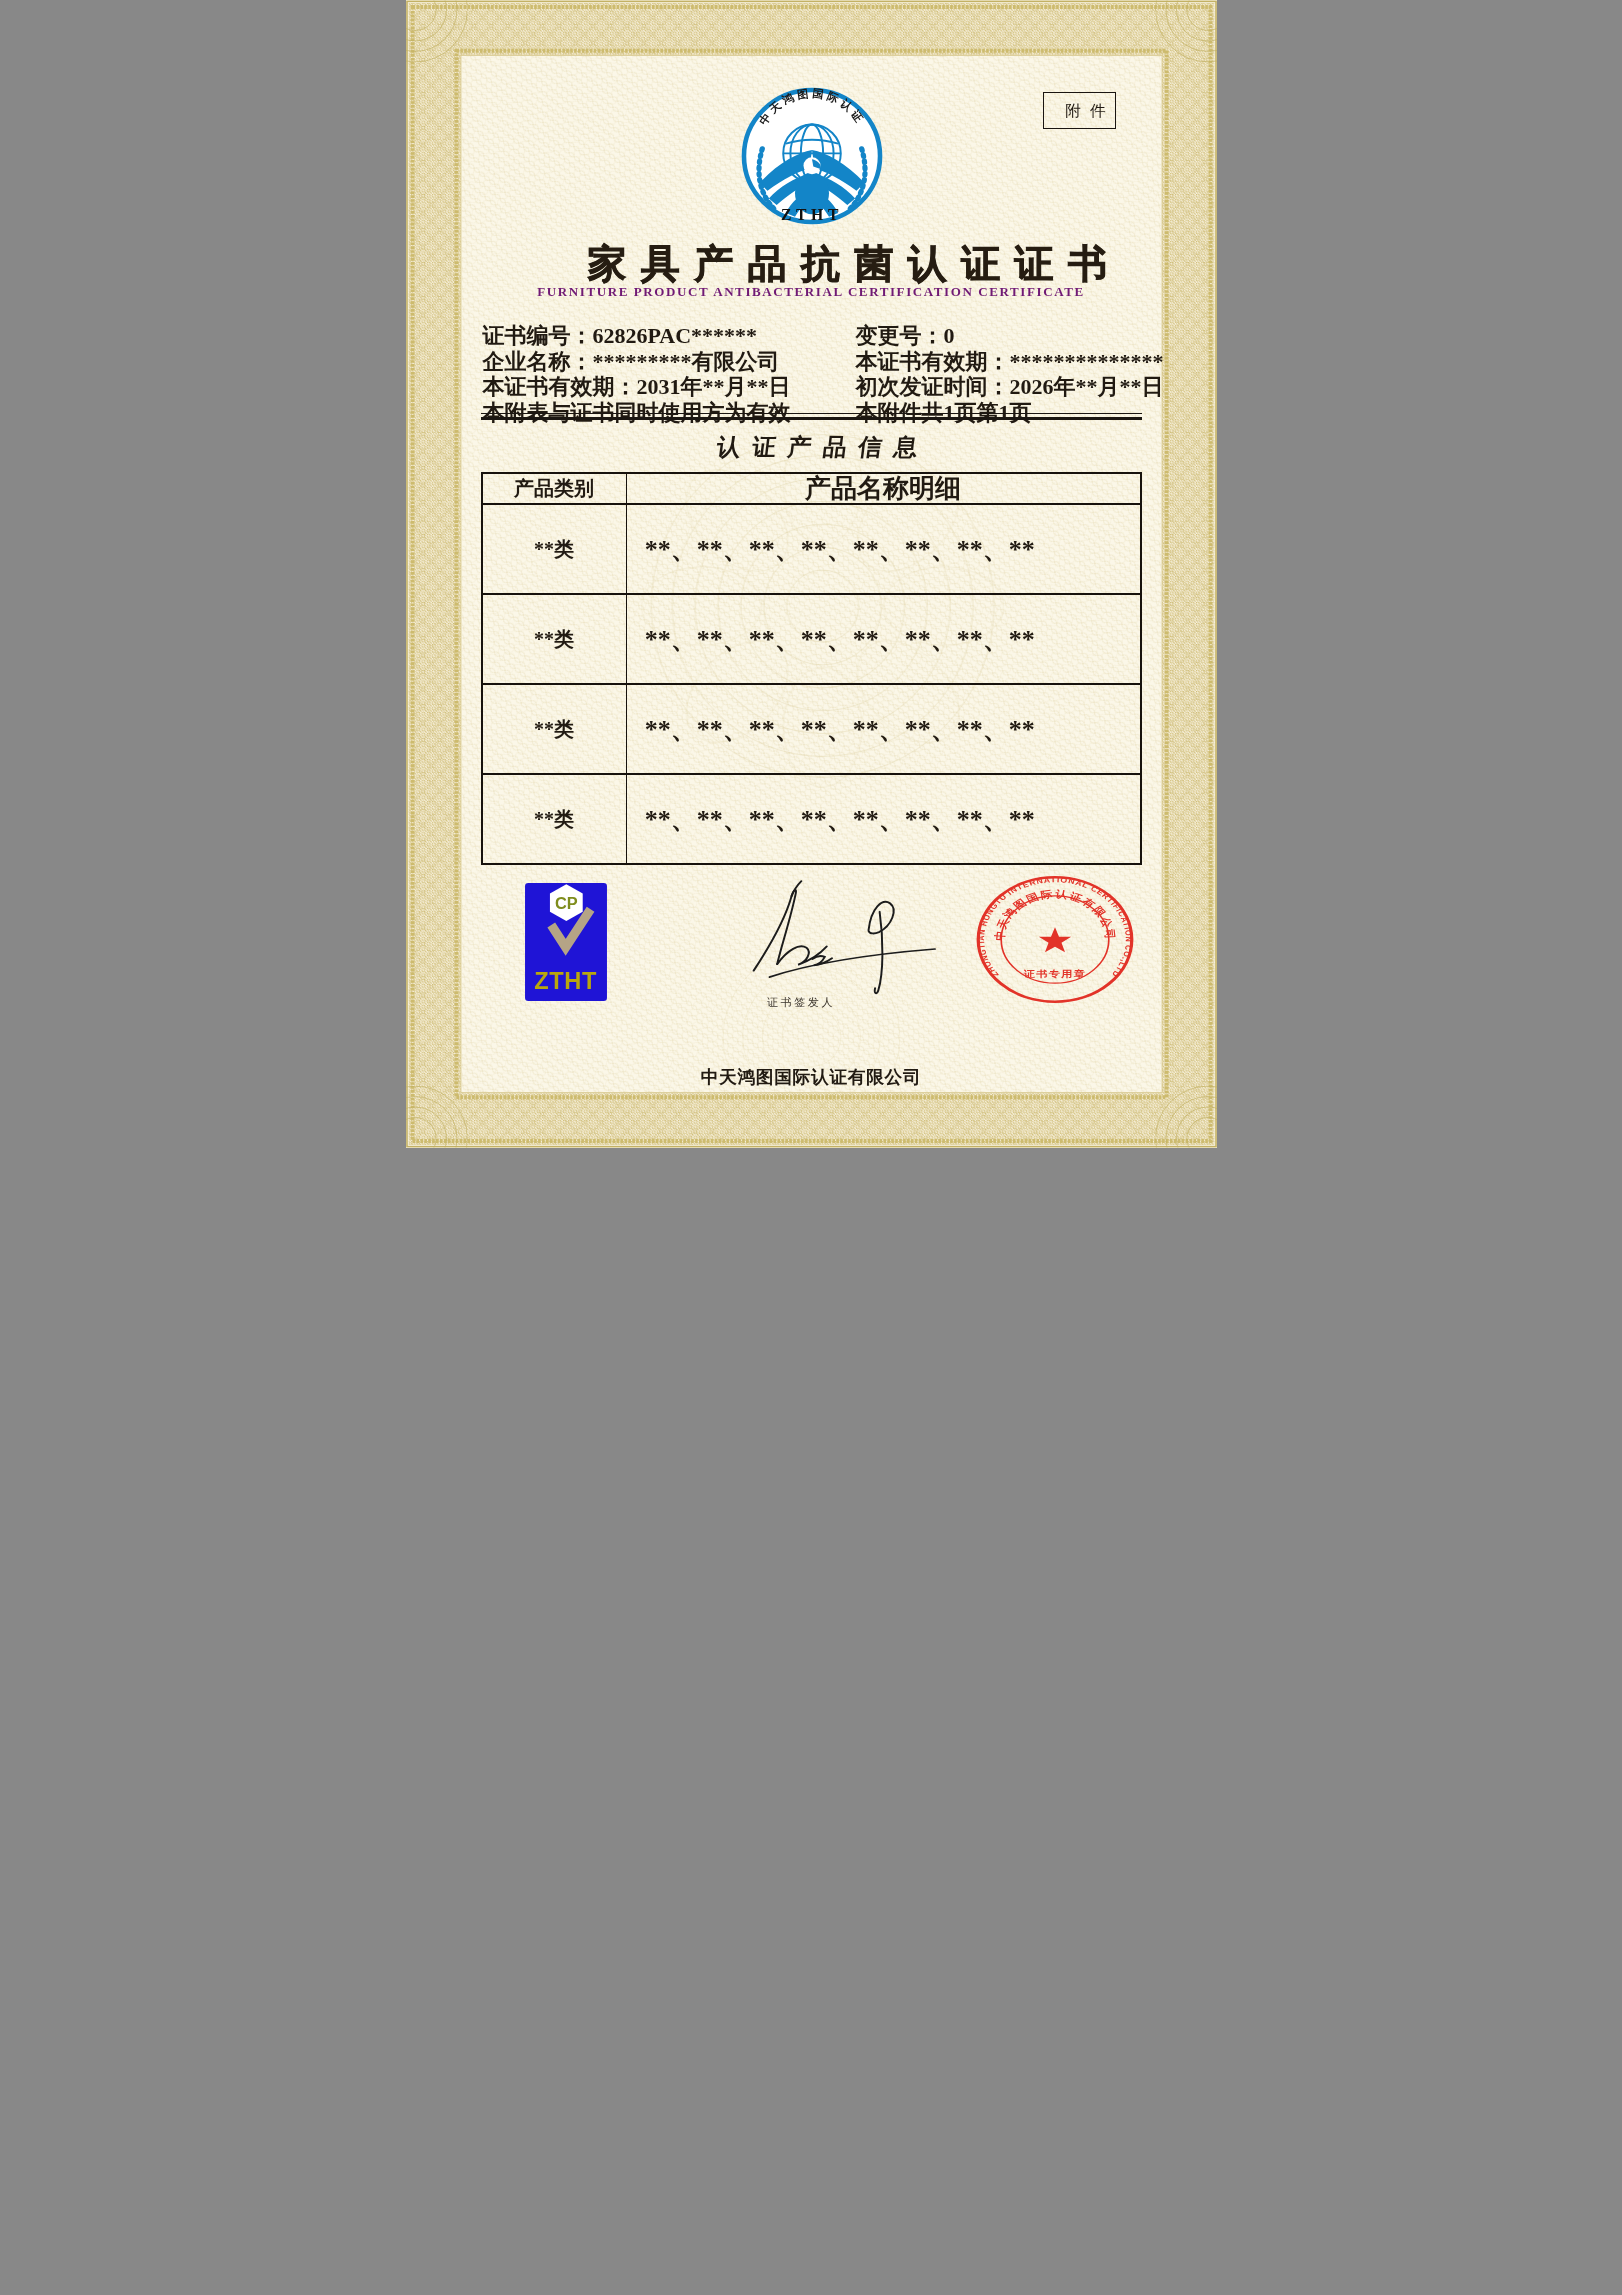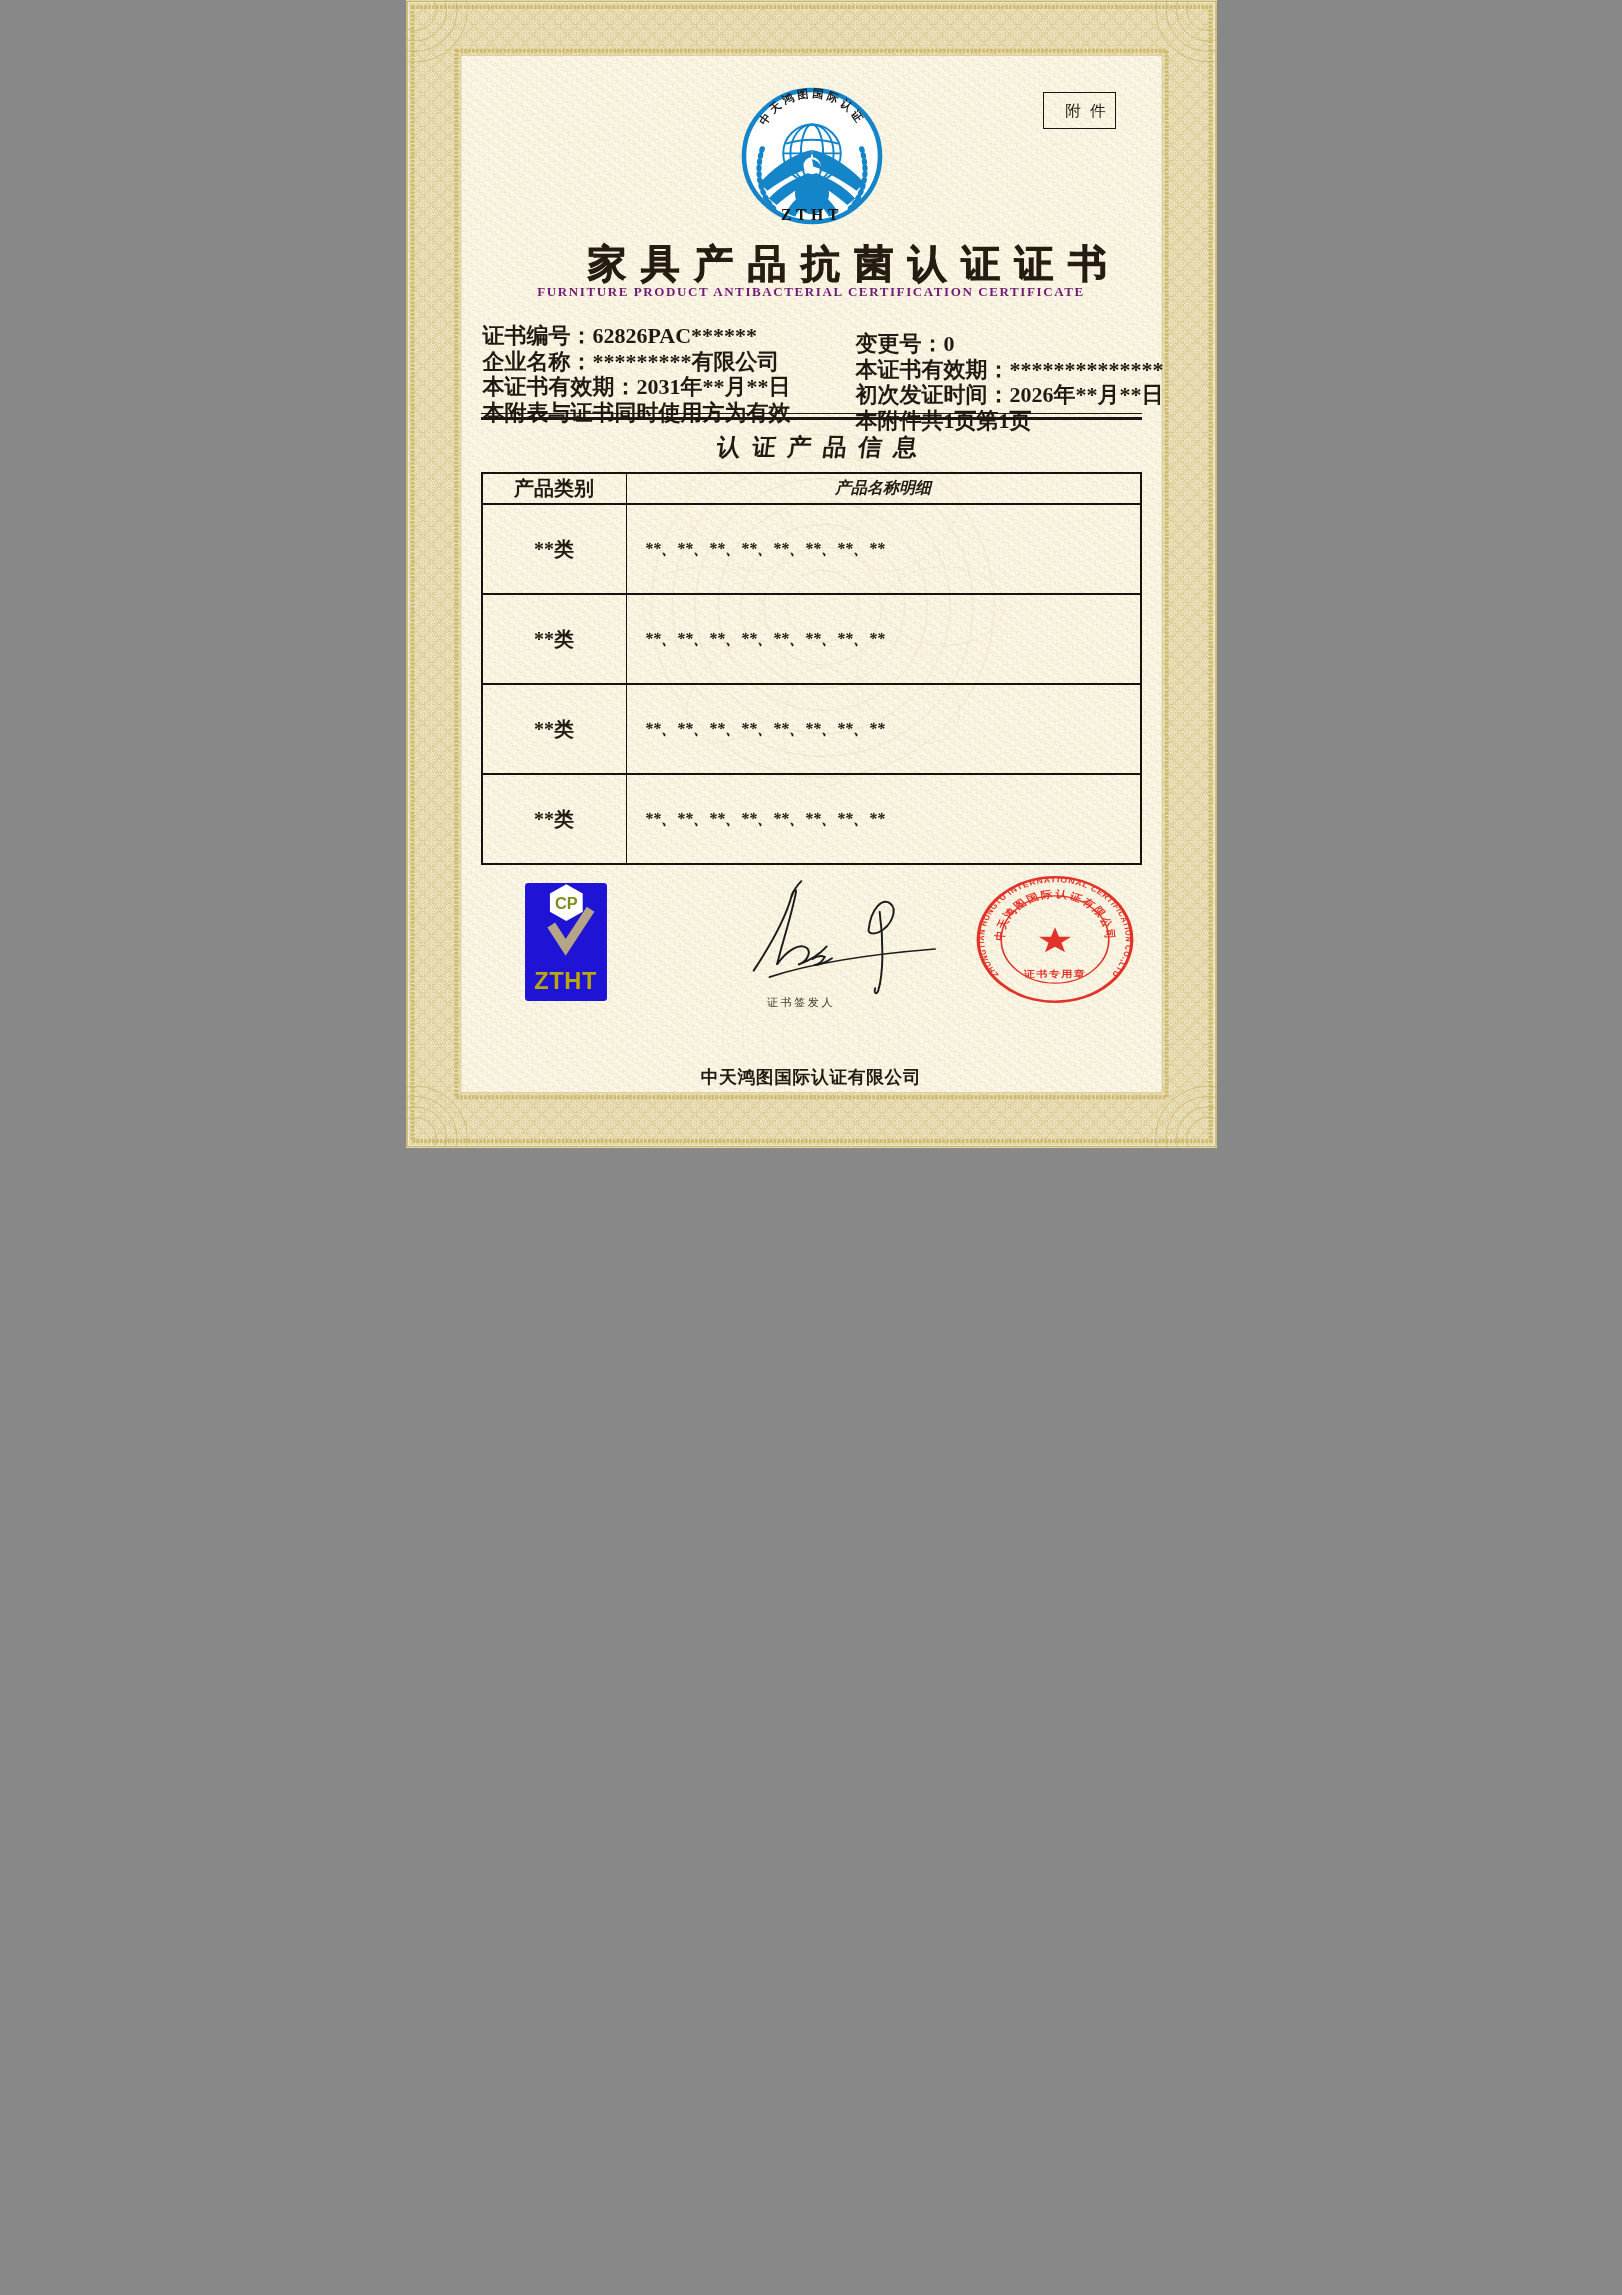--- a/index.html
+++ b/index.html
@@ -9,33 +9,33 @@
   .abs{position:absolute;}
   .attach-box{left:637px;top:92px;width:65px;height:35px;border:1.6px solid #1a1511;
       text-align:right;line-height:35px;font-size:15.7px;letter-spacing:9.2px;padding-left:6.5px;
       background:transparent;}
   .title{left:0;top:237px;width:811px;text-align:center;font-size:39px;font-weight:bold;
       letter-spacing:14.4px;padding-left:14.4px;color:#261d12;margin-left:29px;-webkit-text-stroke:0.8px #261d12;}
   .subtitle{left:0;top:284px;width:811px;text-align:center;font-size:13px;font-weight:bold;
       letter-spacing:1.6px;color:#701a75;}
   .info-col{top:323px;font-size:22px;font-weight:bold;line-height:25.5px;white-space:nowrap;}
   .info-left{left:77px;}
-  .info-right{left:450px;margin-top:8px;}
+  .info-right{left:450px;}
   .rule-thin{left:75px;top:413px;width:661px;height:1px;background:#1c1712;}
   .rule-thick{left:75px;top:417px;width:661px;height:2.6px;background:#1c1712;}
   .section-title{left:0;top:431px;width:811px;text-align:center;font-size:23.6px;font-weight:bold;
       letter-spacing:11.8px;padding-left:11.8px;}
   .section-title .sk{display:inline-block;transform:skewX(-7deg);}
   .cert-table{left:75px;top:472px;width:661px;height:393px;border:2.3px solid #17120d;
       box-sizing:border-box;display:flex;flex-direction:column;}
   .t-row{display:flex;flex:1 1 0;border-top:2px solid #17120d;min-height:0;}
   .t-row.head{flex:0 0 29px;border-top:none;}
   .t-c1{flex:0 0 143px;border-right:1.6px solid #17120d;display:flex;align-items:center;
       justify-content:center;font-size:20px;font-weight:bold;}
-  .t-c2{flex:1;display:flex;align-items:center;font-size:16px;font-weight:bold;padding-left:18.3px;font-style:italic;}
+  .t-c2{flex:1;display:flex;align-items:center;font-size:26px;font-weight:bold;padding-left:18.3px;}
   .t-row.head .t-c2{justify-content:center;padding-left:0;}
   .sig-label{left:340px;top:995px;width:111px;text-align:center;font-size:11px;color:#3a332b;
       letter-spacing:2.6px;}
   .footer{left:55px;top:1003px;width:701px;text-align:center;font-size:15px;font-weight:bold;
       line-height:20px;white-space:nowrap;}
   .company{left:55px;top:1065px;width:701px;text-align:center;font-size:17.7px;font-weight:bold;
       letter-spacing:0.7px;}
 </style>
 </head>
 <body>

